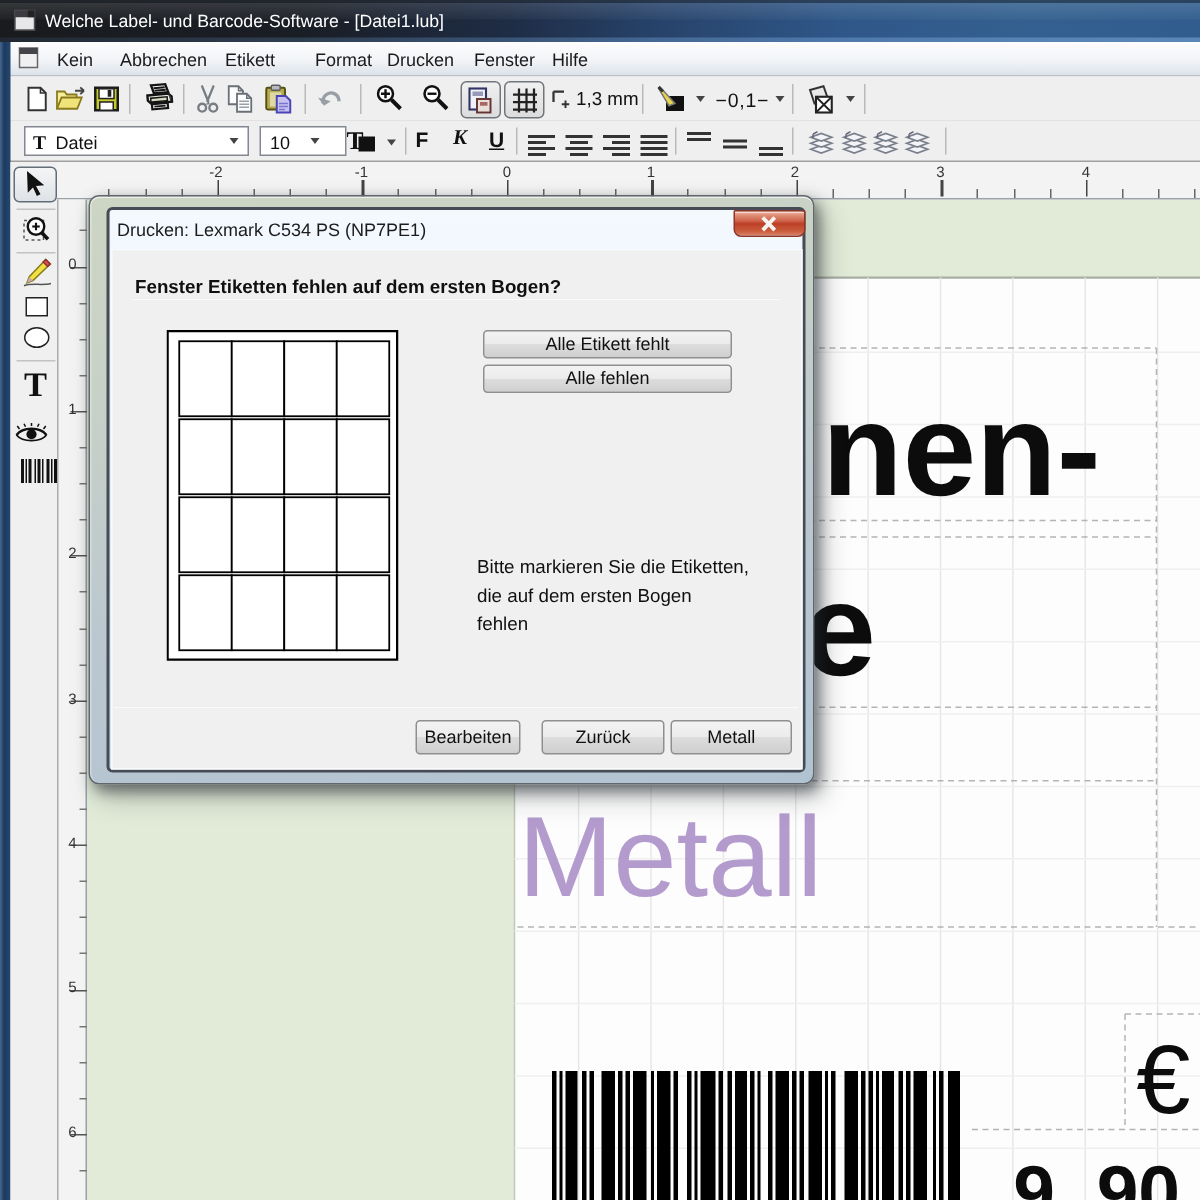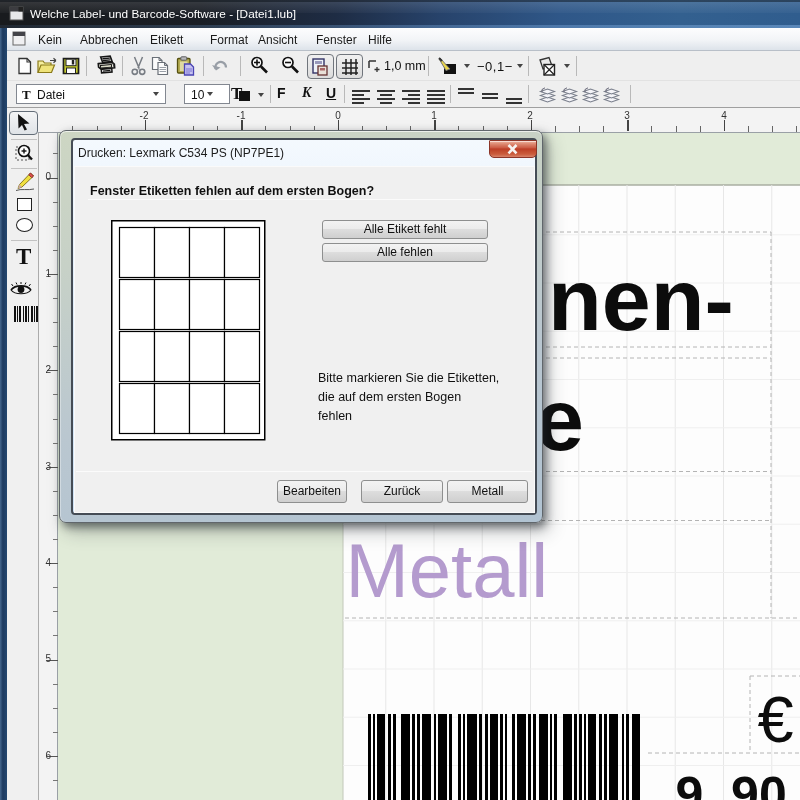--- a/index.html
+++ b/index.html
@@ -35,21 +35,21 @@
 <div class="abs" style="left:30px;top:7px;color:#fff;font-size:11.8px;letter-spacing:0px">Welche Label- und Barcode-Software - [Datei1.lub]</div>
 <div class="abs" id="menubar">
 <svg class="abs" style="left:12px;top:3px" width="16" height="16">
       <rect x="1" y="1" width="12" height="13" fill="#f0f0f2" stroke="#666"></rect>
       <rect x="1" y="1" width="12" height="4" fill="#44444a"></rect>
     </svg>
 <span class="mi" style="left:38px">Kein</span>
 <span class="mi" style="left:80px">Abbrechen</span>
 <span class="mi" style="left:150px">Etikett</span>
 <span class="mi" style="left:210px">Format</span>
-<span class="mi" style="left:258px">Ansicht</span>
+<span class="mi" style="left:258px">Drucken</span>
 <span class="mi" style="left:316px">Fenster</span>
 <span class="mi" style="left:368px">Hilfe</span>
 </div>
 <div class="abs" id="toolbar1">
     <svg class="abs" style="left:16px;top:6px" width="18" height="18">
       <path d="M3 1.5 L11 1.5 L14.5 5 L14.5 16.5 L3 16.5 Z" fill="#fff" stroke="#333" stroke-width="1.3"></path>
       <path d="M11 1.5 L11 5 L14.5 5" fill="none" stroke="#333" stroke-width="1.1"></path>
     </svg>
     <svg class="abs" style="left:37px;top:6px" width="22" height="18">
       <path d="M1 15.5 L1 4 L6 4 L7.5 6 L14 6 L14 8" fill="#f5ee9e" stroke="#8a7a1a" stroke-width="1.2"></path>
@@ -136,21 +136,21 @@
         <line x1="1" y1="15" x2="17" y2="15"></line>
         <line x1="5" y1="1" x2="5" y2="17"></line>
         <line x1="10" y1="1" x2="10" y2="17"></line>
         <line x1="15" y1="1" x2="15" y2="17"></line>
       </g>
     </svg>
     <svg class="abs" style="left:368px;top:8px" width="14" height="14">
       <path d="M1 2 L8 2 M1 2 L1 9" stroke="#333" stroke-width="1.5" fill="none"></path>
       <path d="M9 8 L9 13 M6.5 10.5 L11.5 10.5" stroke="#333" stroke-width="1.3"></path>
     </svg>
-    <div class="abs" style="left:384px;top:8px;font-size:12.5px;color:#111">1,0 mm</div>
+    <div class="abs" style="left:384px;top:8px;font-size:12.5px;color:#111">1,3 mm</div>
     <div class="tsep" style="left:428px"></div>
     <svg class="abs" style="left:437px;top:5px" width="24" height="22">
       <rect x="7" y="8" width="12" height="10" fill="#111"></rect>
       <path d="M3 2 L13 13 L9 14.5 L2.2 3.2 Z" fill="#e8d44a" stroke="#777" stroke-width="1"></path>
       <path d="M2 2 L5 5" stroke="#333" stroke-width="2"></path>
     </svg>
     <div class="arrowdn" style="left:464px;top:13px"></div>
     <div class="abs" style="left:477px;top:8px;font-size:13px;color:#111;letter-spacing:0.5px">−0,1−</div>
     <div class="arrowdn" style="left:517px;top:13px"></div>
     <div class="tsep" style="left:528px"></div>
@@ -161,21 +161,21 @@
     </svg>
     <div class="arrowdn" style="left:564px;top:13px"></div>
     <div class="tsep" style="left:576px"></div>
   </div>
 <div class="abs" id="toolbar2">
     <div class="combo" style="left:16px;top:3px;width:150px">
       <span style="position:absolute;left:5px;top:2px;font-family:'Liberation Serif',serif;font-weight:bold;font-size:13px">T</span>
       <span style="position:absolute;left:20px;top:3px">Datei</span>
     </div>
     <div class="arrowdn" style="left:153px;top:11px"></div>
-    <div class="combo" style="left:184px;top:3px;width:46px">
+    <div class="combo" style="left:173px;top:3px;width:58px">
       <span style="position:absolute;left:6px;top:3px">10</span>
     </div>
     <div class="arrowdn" style="left:207px;top:11px"></div>
     <svg class="abs" style="left:231px;top:4px" width="24" height="20">
       <text x="0" y="14" font-family="Liberation Serif" font-size="17" font-weight="bold" fill="#111">T</text>
       <rect x="8" y="6" width="11" height="10" fill="#111"></rect>
     </svg>
     <div class="arrowdn" style="left:258px;top:12px"></div>
     <div class="tsep2" style="left:270px"></div>
     <div class="abs" style="left:277px;top:4px;font-size:14px;font-weight:bold;color:#111">F</div>

